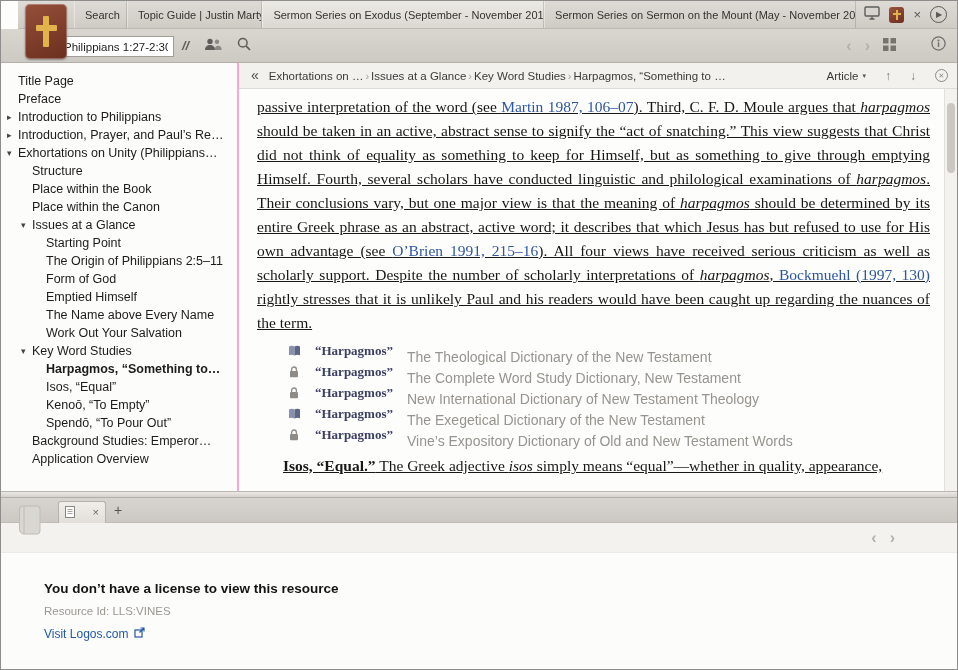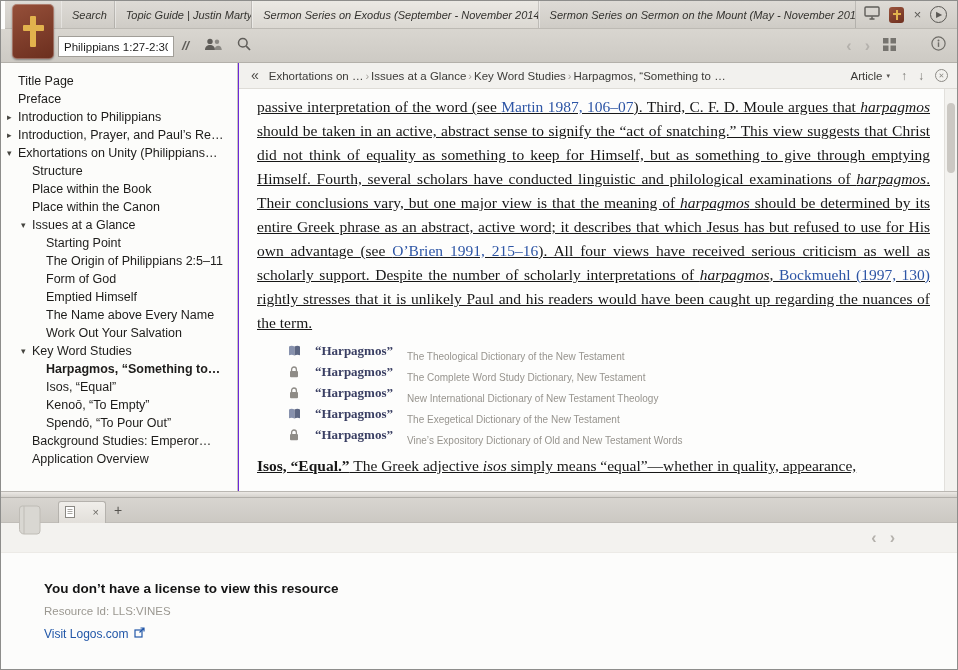--- a/index.html
+++ b/index.html
@@ -2,22 +2,22 @@
 <html><head>
 <meta charset="utf-8">
 <style>
   * { margin:0; padding:0; box-sizing:border-box; }
   html,body { width:958px; height:670px; }
   body { font-family:"Liberation Sans","DejaVu Sans",sans-serif; background:#fff; overflow:hidden; }
 
   .window { position:relative; width:958px; height:670px; border:1px solid #8d8d8b; background:#fdfdfc; overflow:hidden; }
 
   
-  .titlebar { position:absolute; top:0; left:4px; right:0; height:28px;
-              background:linear-gradient(#dedbd6,#cfccc6); border-bottom:1px solid #bdbab4; display:flex;font-style:italic; }
+  .titlebar { position:absolute; top:0; left:17px; right:0; height:28px;
+              background:linear-gradient(#dedbd6,#cfccc6); border-bottom:1px solid #bdbab4; display:flex; }
   .app-icon { position:absolute; left:7px; top:3px; width:42px; height:55px; border-radius:5px; z-index:6;
               background:linear-gradient(155deg,#96503a,#6b2e1e);
               box-shadow:inset 0 0 0 1px rgba(255,255,255,.28), 0 1px 2px rgba(0,0,0,.35); }
   .app-icon .cv { position:absolute; left:50%; top:12px; width:6px; height:31px; margin-left:-3px; background:#e2b24d; border-radius:1px; }
   .app-icon .ch { position:absolute; left:50%; top:21px; width:21px; height:6px; margin-left:-10.5px; background:#e2b24d; border-radius:1px; }
   .tabs { display:flex; margin-left:56px; flex:1; min-width:0; overflow:hidden; }
   .tab { display:flex; align-items:center; padding:0 11px; font-size:11px; color:#34332f; white-space:nowrap; overflow:hidden;
          border-right:1px solid rgba(0,0,0,.14); box-shadow:inset 1px 0 0 rgba(255,255,255,.4); }
   .tab.active { background:linear-gradient(#ebe9e4,#dbd8d2); }
   .titlebar-right { display:flex; align-items:center; gap:9px; padding:0 10px 0 8px; flex:none; }
@@ -32,54 +32,54 @@
   .toolbar { position:absolute; top:28px; left:0; right:0; height:34px;
              background:linear-gradient(#d9d6d0,#cdcac4); border-bottom:1px solid #b3b0aa; }
   .ref-input { position:absolute; left:57px; top:7px; width:116px; height:21px; border:1px solid #a19e98;
                background:#fff; font-family:inherit; font-size:11.5px; padding:0 5px; color:#1c1c1c; }
   .tb-icons { position:absolute; left:181px; top:0; height:33px; display:flex; align-items:center; gap:15px; }
   .parallel-glyph { font-size:13px; font-weight:bold; color:#5f5d59; letter-spacing:0px; font-style:italic; }
   .tb-right { position:absolute; right:11px; top:0; height:33px; display:flex; align-items:center; gap:13px; }
   .nav-chevron { font-size:16px; font-weight:bold; color:#b4b1ac; line-height:1; }
 
   
-  .main { position:absolute; top:62px; left:0; right:0; height:428px; background:#6d28d9; overflow:hidden; }
+  .main { position:absolute; top:62px; left:0; right:0; height:428px; background:#f9a8d4; overflow:hidden; }
   .sidebar { position:absolute; left:0; top:0; bottom:0; width:237px; border-right:1px solid #c7c4bf;
              background:#fcfcfa; overflow:hidden; padding-top:9px; }
   .toc-item { height:18px; display:flex; align-items:center; font-size:12.5px; color:#1d1c1a; white-space:nowrap; overflow:hidden; cursor:default; }
   .toc-item .twisty { width:11px; flex:none; font-size:9px; color:#45443f; }
   .lvl0 { padding-left:6px; } .lvl1 { padding-left:20px; } .lvl2 { padding-left:34px; }
   .toc-item.selected .toc-label { font-weight:bold; }
 
   .content { position:absolute; left:238px; right:0; top:0; bottom:0; }
   .crumb-bar { position:absolute; left:0; right:0; top:0; height:26px; background:#f2f1ee;
                border-bottom:1px solid #dedcd7; display:flex; align-items:center; padding:0 9px 0 8px; }
   .collapse-btn { font-size:14px; color:#4a4845; margin:0 10px 2px 4px; }
   .breadcrumb { display:flex; align-items:center; gap:2px; font-size:11.5px; color:#3c3b38; flex:1; min-width:0;
                 white-space:nowrap; overflow:hidden; }
   .crumb-sep { color:#a5a29c; font-size:11px; }
-  .crumb-controls { display:flex; align-items:center; gap:11px; margin-left:10px; flex:none; }
+  .crumb-controls { display:flex; align-items:center; gap:19px; margin-left:10px; flex:none; }
   .article-dd { font-size:11.5px; color:#3a3936; display:flex; align-items:center; gap:4px; }
   .dd-caret { font-size:7px; color:#55534f; }
   .nav-arrow { color:#7b7975; font-size:12px; font-weight:bold; }
   .close-circle { width:13px; height:13px; border:1px solid #8d8b86; border-radius:50%; color:#8d8b86;
                   font-size:7px; display:flex; align-items:center; justify-content:center; }
 
   .article { position:absolute; left:0; right:13px; top:26px; bottom:0; background:#fdfdfc;
              padding:6px 14px 0 18px; overflow:hidden; }
   .body-text { font-family:"Liberation Serif","DejaVu Serif",serif; font-size:15.5px; line-height:24px;
                text-align:justify; color:#171717;text-decoration:underline; }
   .body-text .italic { font-style:italic; }
-  .body-text .bold { font-weight:bold; }
+  .body-text .bold { font-weight:bold;margin-left:26px; }
   .lnk { color:#2d55a5; cursor:pointer; }
   .dict-list { margin:5px 0 9px 30px; }
   .dict-row { display:flex; align-items:center; height:21px; gap:14px; }
   .dict-icon { width:14px; display:flex; justify-content:center; flex:none; }
   .dict-term { font-family:"Liberation Serif","DejaVu Serif",serif; font-weight:bold; font-size:13px; color:#3a3f63; cursor:pointer; }
-  .dict-src { font-size:10px; color:#97948e;margin-top:12px; }
+  .dict-src { font-size:14px; color:#97948e;margin-top:12px; }
   .scrollbar { position:absolute; right:0; top:26px; bottom:0; width:13px; background:#f3f2ef; border-left:1px solid #e2e0dc; }
   .scroll-thumb { position:absolute; left:2px; right:2px; top:14px; height:70px; background:#cbc8c3; border-radius:4px; }
 
   
   .splitter { position:absolute; top:490px; left:0; right:0; height:7px;
               background:linear-gradient(#ece9e5,#d5d2cd); border-top:1px solid #bab7b2; border-bottom:1px solid #b2afaa; }
 
   
   .bottom { position:absolute; top:497px; left:0; right:0; bottom:0; background:#fbfbf9; }
   .bp-tabstrip { position:absolute; top:0; left:0; right:0; height:25px;

